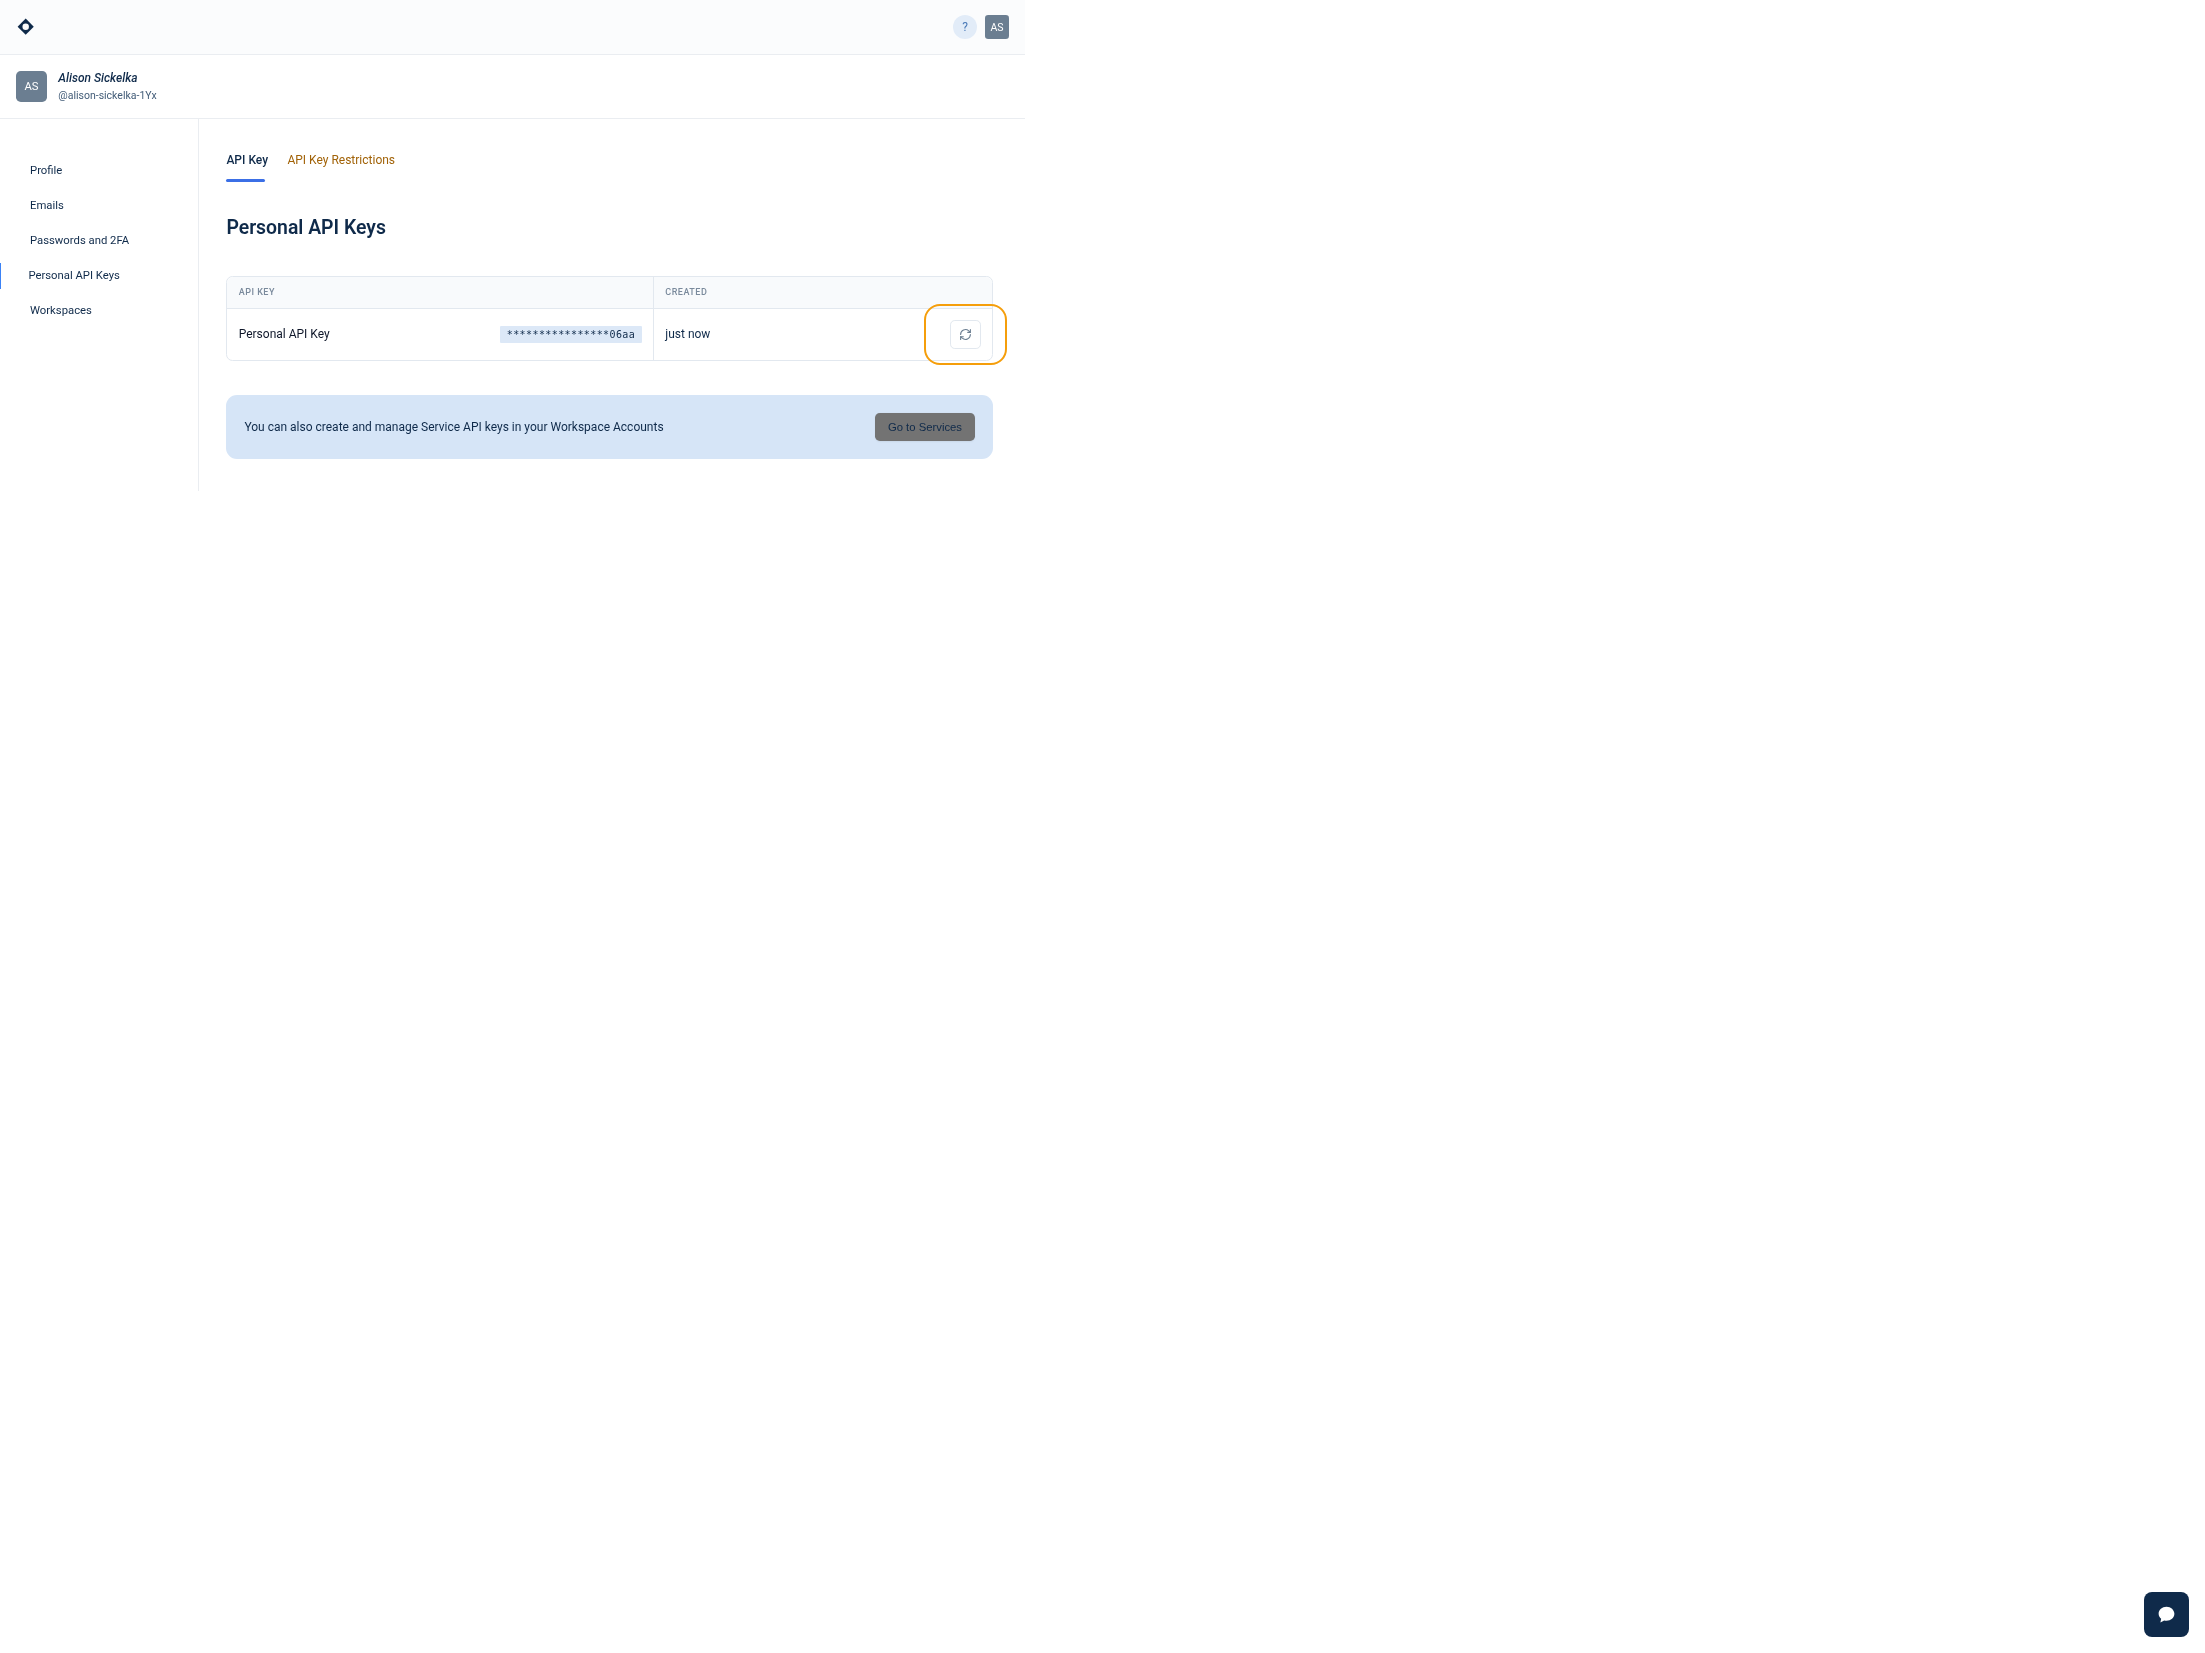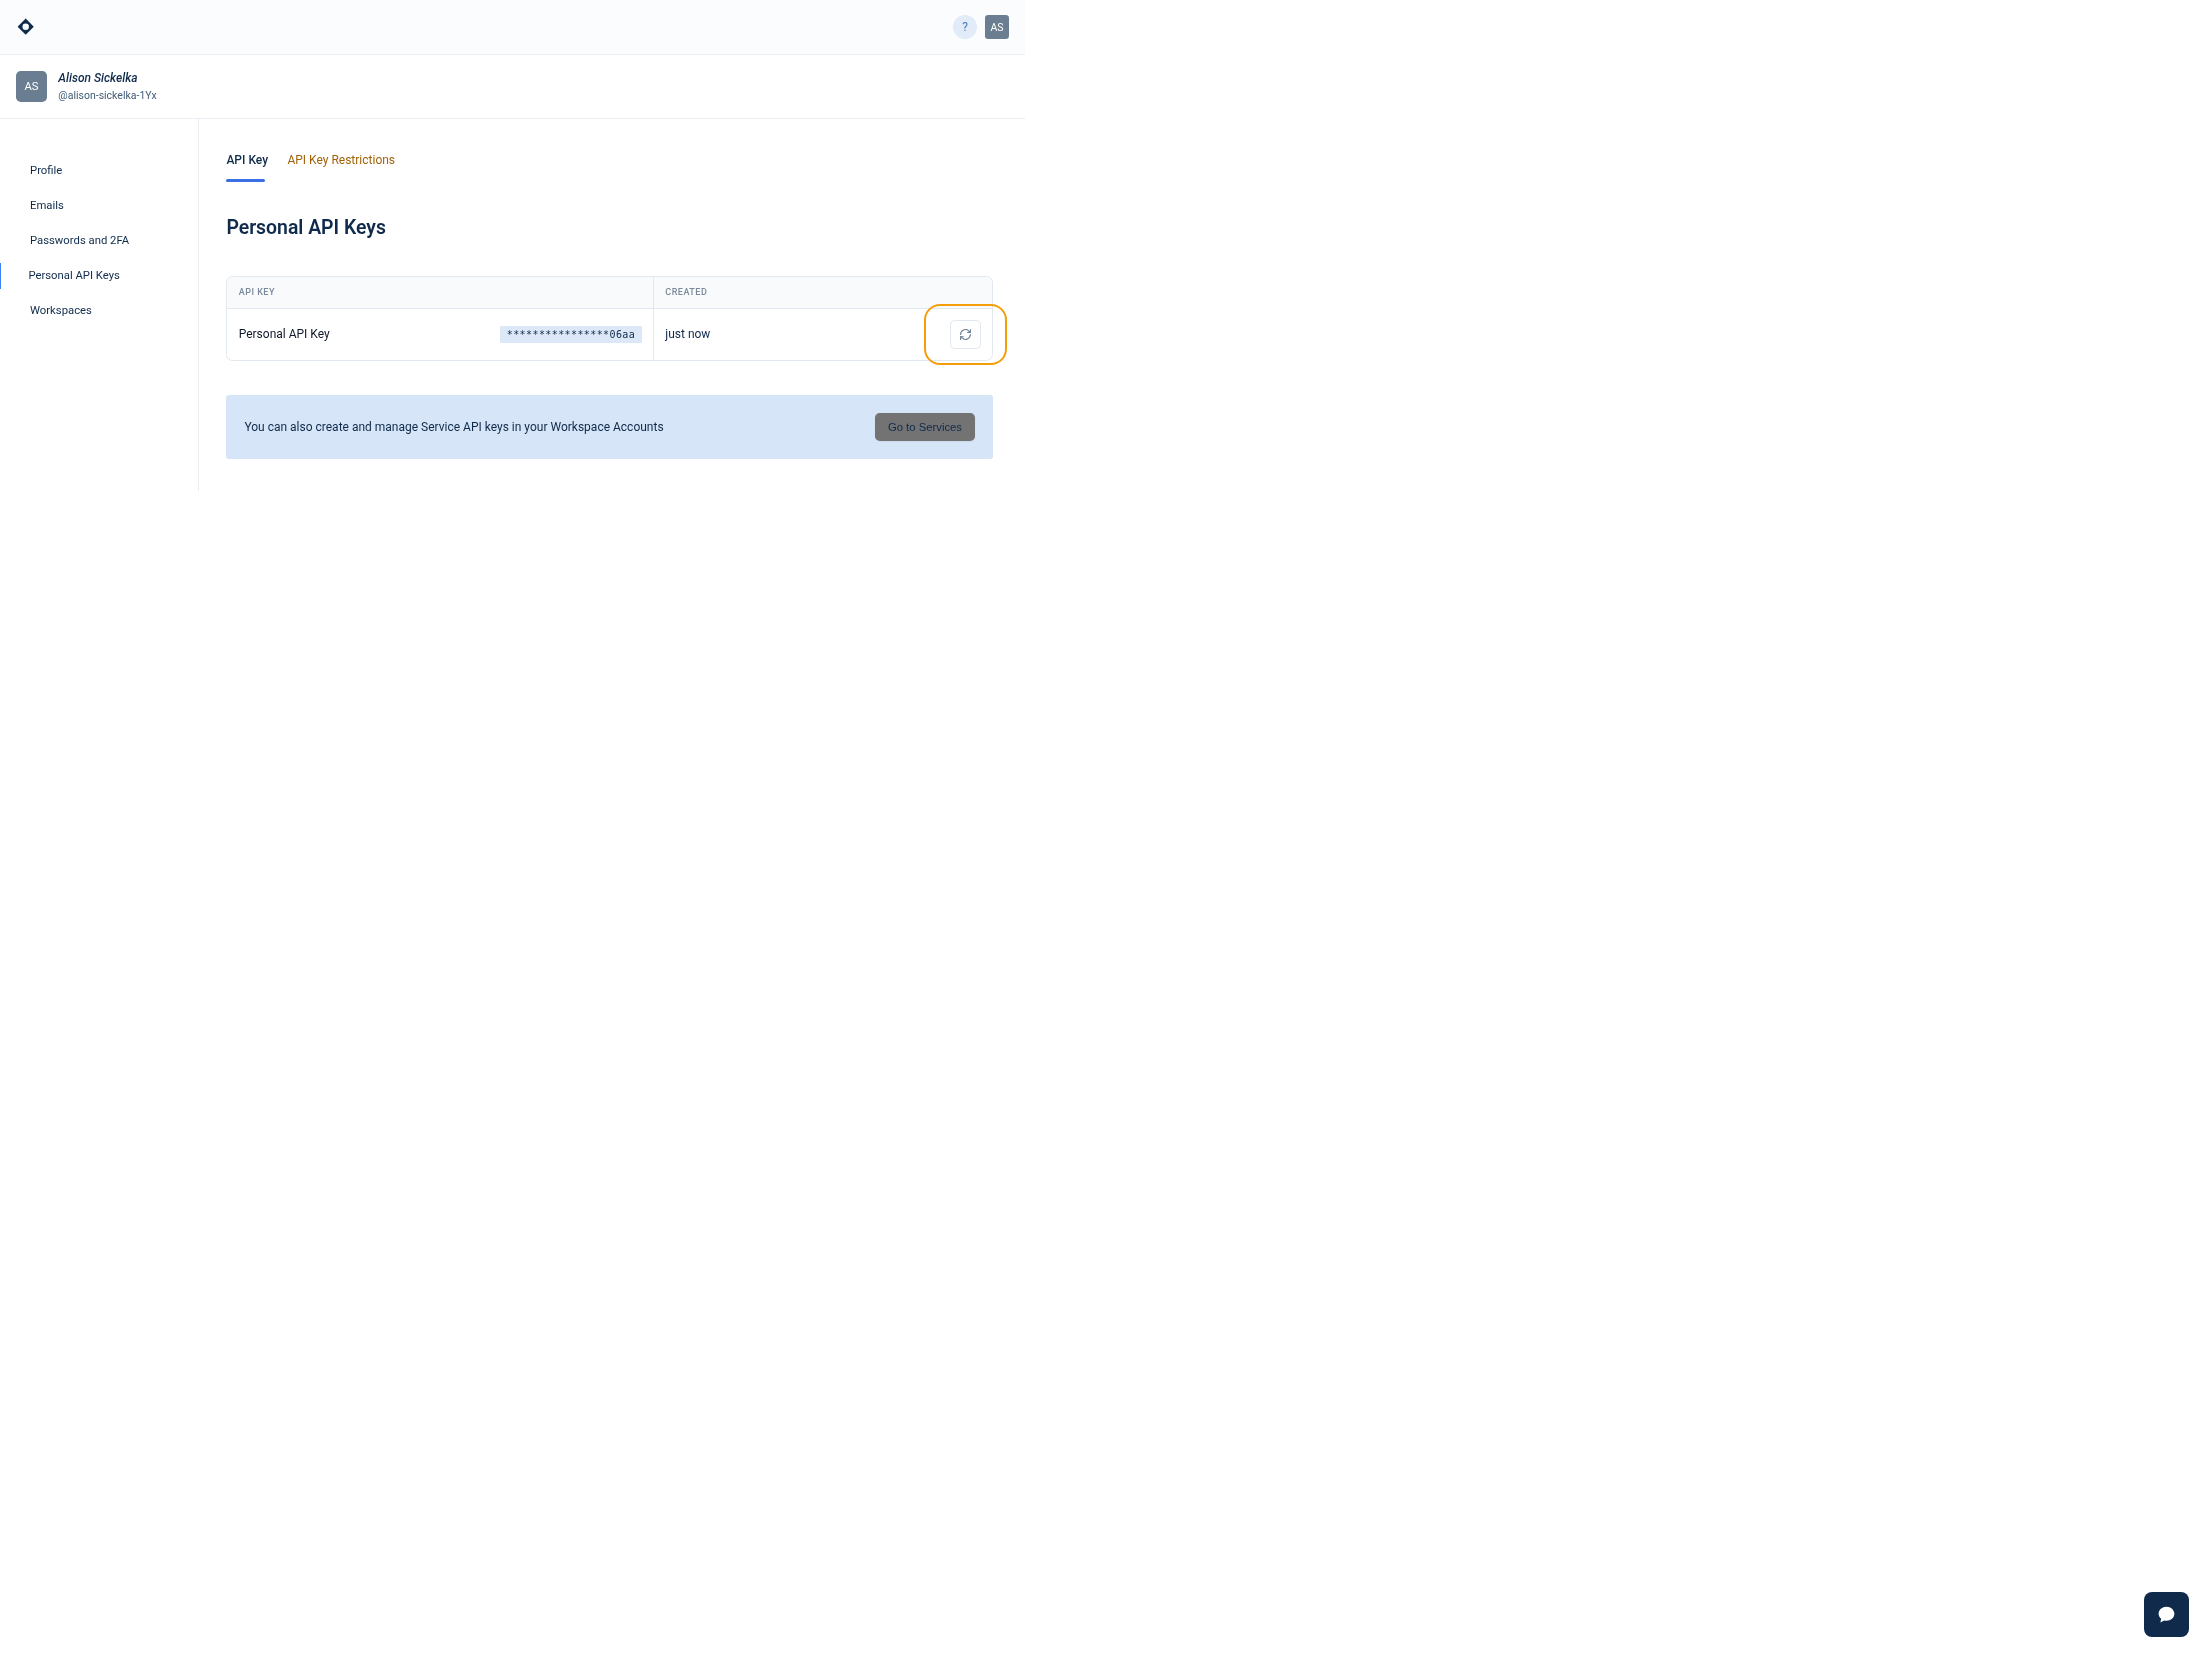--- a/index.html
+++ b/index.html
@@ -233,21 +233,21 @@
       left: -26px;
       right: -26px;
       bottom: -16px;
       border: 2.4px solid #f59e0b;
       border-radius: 16px;
       pointer-events: none;
     }
     .info-banner {
       margin-top: 34px;
       background: #d6e5f7;
-      border-radius: 3px;
+      border-radius: 11px;
       padding: 18px 18px;
       display: flex;
       align-items: center;
       justify-content: space-between;
     }
     .banner-text {
       font-size: 12px;
       color: #0f2a4a;
     }
     .banner-button {

